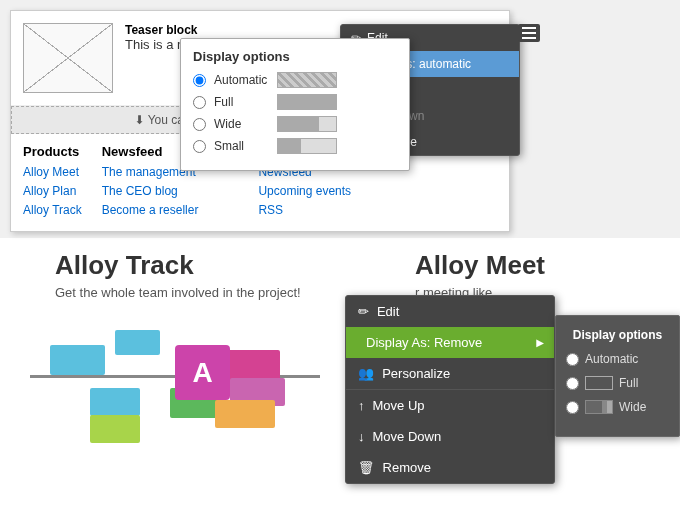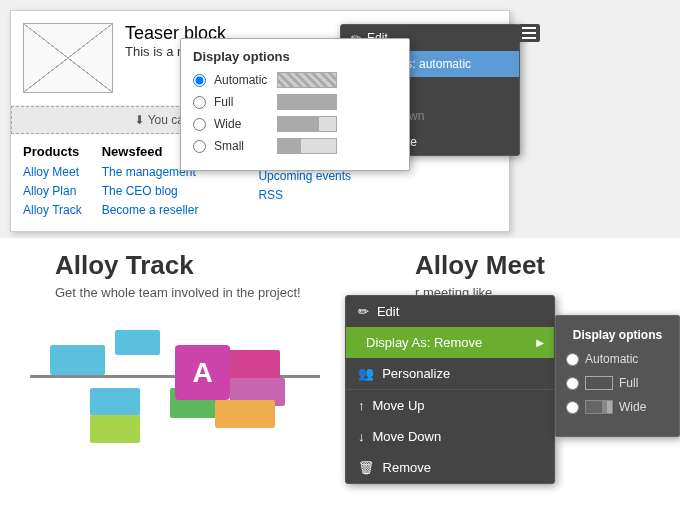--- a/index.html
+++ b/index.html
@@ -41,22 +41,22 @@
       background: #f9f9f9;
     }
     .teaser-image-placeholder::before {
       content: '';
       position: absolute;
       top: 0; left: 0; right: 0; bottom: 0;
       background: linear-gradient(to bottom right, transparent calc(50% - 0.5px), #aaa calc(50% - 0.5px), #aaa calc(50% + 0.5px), transparent calc(50% + 0.5px)),
                   linear-gradient(to top right, transparent calc(50% - 0.5px), #aaa calc(50% - 0.5px), #aaa calc(50% + 0.5px), transparent calc(50% + 0.5px));
     }
     .teaser-content h2 {
-      font-size: 18px;
-      font-weight: normal;
+      font-size: 12px;
+      font-weight: bold;
     }
     .teaser-content p {
       font-size: 13px;
       color: #333;
     }
 
     
     .drop-zone {
       background: #e8e8e8;
       border: 1px dashed #aaa;
@@ -69,20 +69,21 @@
       color: #0066cc;
       text-decoration: none;
     }
 
     
     .nav-area {
       display: flex;
       padding: 10px 12px;
       gap: 20px;
       font-size: 12px;
+      align-items: flex-end;
     }
     .nav-col h3 {
       font-weight: bold;
       font-size: 13px;
       margin-bottom: 4px;
     }
     .nav-col a {
       display: block;
       color: #0066cc;
       text-decoration: none;

